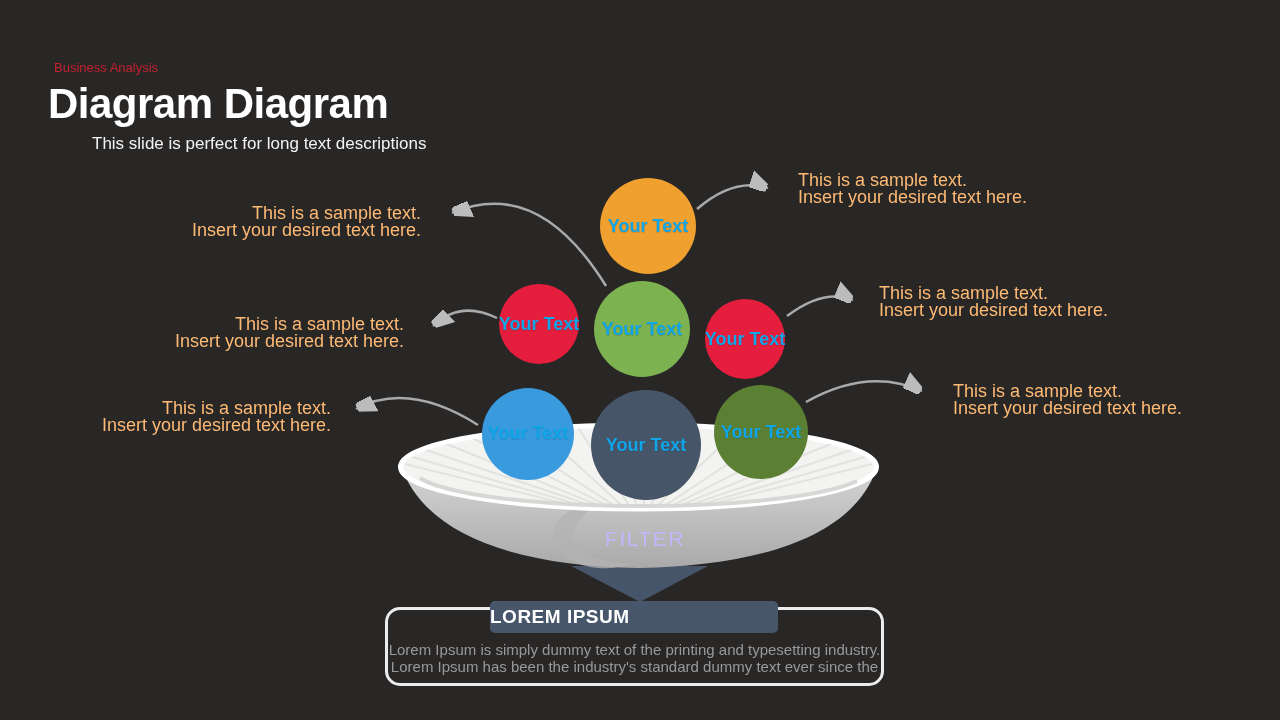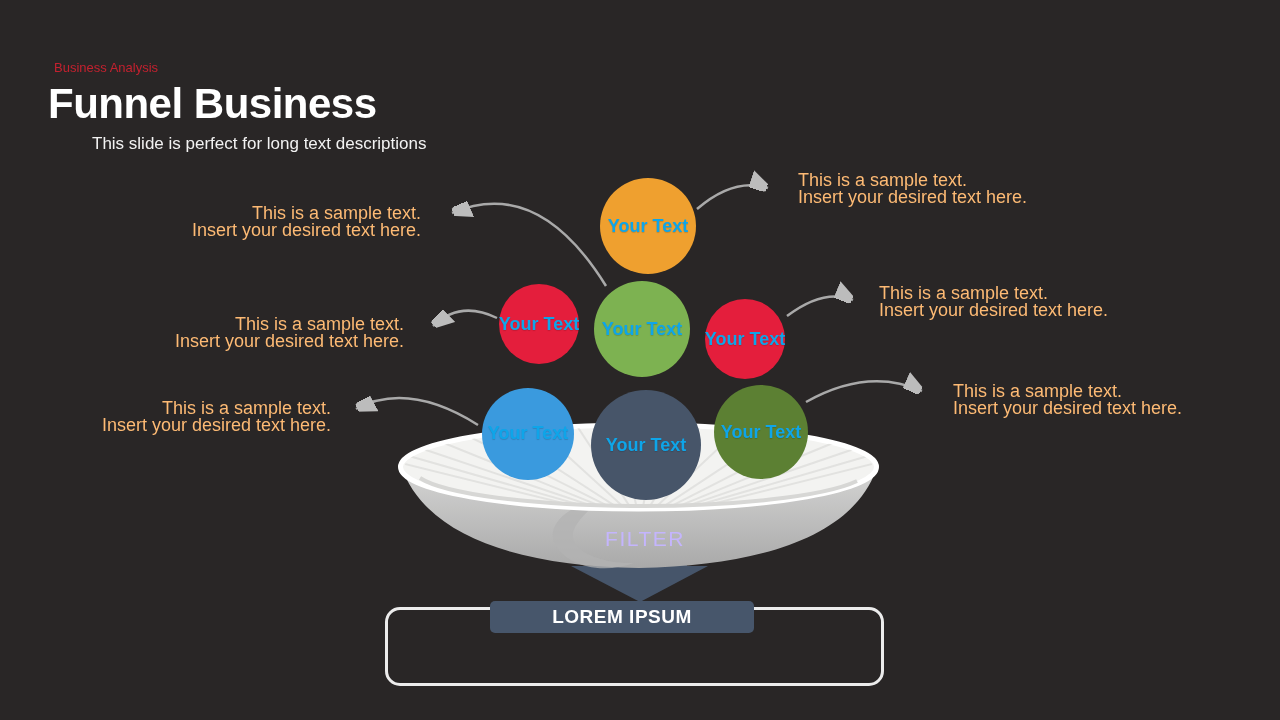--- a/index.html
+++ b/index.html
@@ -17,31 +17,31 @@
   
   .bubble-label{position:absolute;transform:translate(-50%,-50%);color:#0ea5e9;font-weight:bold;font-size:18px;white-space:nowrap;text-shadow:0 1px 1px rgba(0,0,0,0.15);}
   
   .anno{position:absolute;font-size:18px;line-height:17px;color:#fdba74;white-space:nowrap;}
   .anno.left-side{text-align:right;}
   .anno.right-side{text-align:left;}
   
   .filter-label{position:absolute;left:645px;top:527px;transform:translate(-50%,0);font-size:21px;letter-spacing:1.5px;color:#c4b5fd;}
   
   .callout-box{position:absolute;left:385px;top:607px;width:493px;height:73px;border:3px solid #ececec;border-radius:15px;}
-  .callout-bar{position:absolute;left:490px;top:601px;width:264px;height:32px;background:#47566b;border-radius:5px;display:flex;align-items:center;justify-content:center;}
+  .callout-bar{position:absolute;left:490px;top:601px;width:288px;height:32px;background:#47566b;border-radius:5px;display:flex;align-items:center;justify-content:flex-start;}
   .callout-bar span{color:#ffffff;font-weight:bold;font-size:19px;letter-spacing:0.5px;}
   .callout-body{position:absolute;left:385px;top:642px;width:499px;text-align:center;font-size:15px;line-height:16.5px;color:#999999;}
 </style>
 </head>
 <body>
 
 <div class="slide">
 
   <div class="eyebrow">Business Analysis</div>
-  <div class="title">Funnel Business</div>
+  <div class="title">Diagram Diagram</div>
   <div class="subtitle">This slide is perfect for long text descriptions</div>
 
   <svg class="diagram-svg" viewBox="0 0 1280 720">
     <defs>
       <marker id="arrowhead" markerWidth="7" markerHeight="7" refX="7.5" refY="5" orient="auto" markerUnits="strokeWidth">
         <path d="M0,0 L10,5 L0,10 Z" fill="#bcbcbc"></path>
       </marker>
       <linearGradient id="bowlGrad" x1="0" y1="0" x2="0" y2="1">
         <stop offset="0" stop-color="#d6d6d5"></stop>
         <stop offset="1" stop-color="#a9a9a9"></stop>
@@ -133,14 +133,18 @@
     <div>This is a sample text.</div>
     <div>Insert your desired text here.</div>
   </div>
 
   <div class="filter-label">FILTER</div>
 
   <div class="callout-box"></div>
   <div class="callout-bar">
     <span>LOREM IPSUM</span>
   </div>
+  <div class="callout-body">
+    <div>Lorem Ipsum is simply dummy text of the printing and typesetting industry.</div>
+    <div>Lorem Ipsum has been the industry's standard dummy text ever since the</div>
+  </div>
 
 </div>
 
 </body></html>

